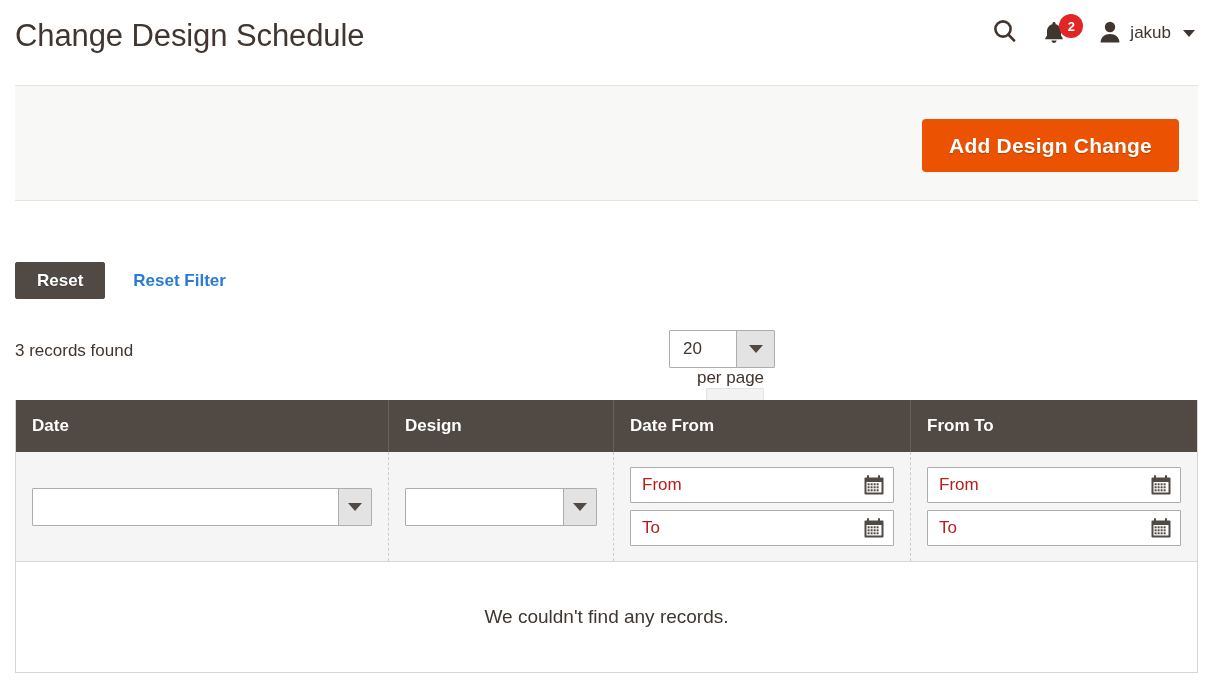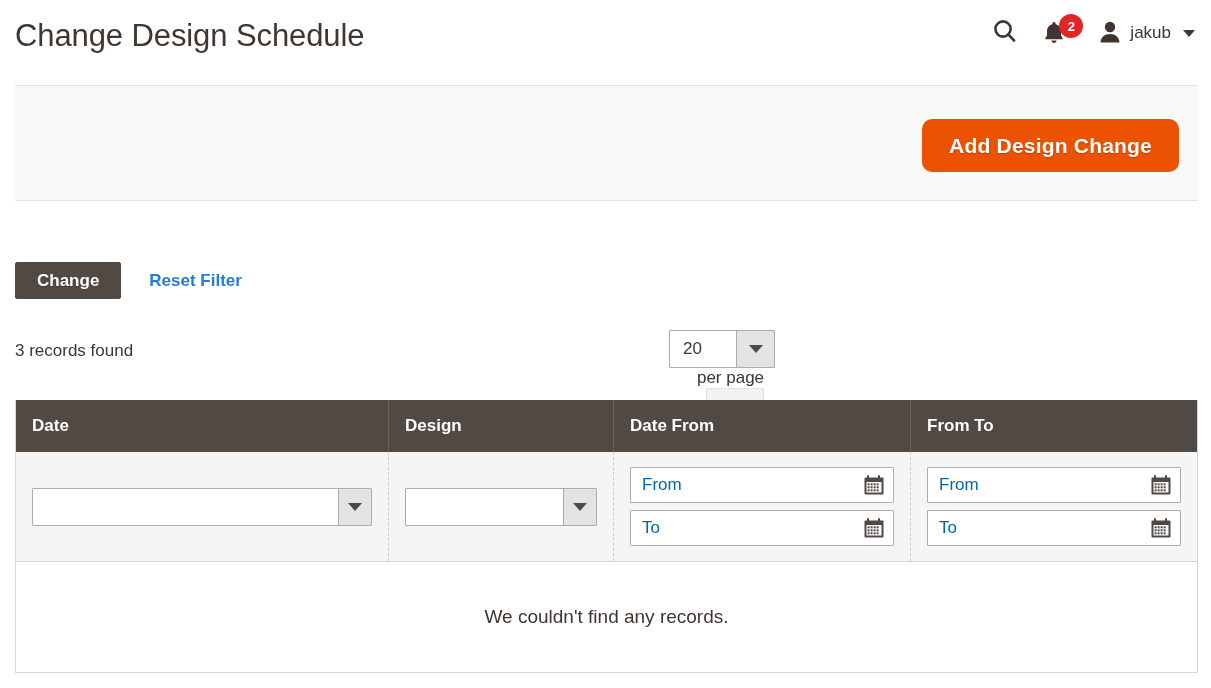--- a/index.html
+++ b/index.html
@@ -61,21 +61,21 @@
   .page-actions {
     position: absolute; left: 15px; top: 85px; width: 1183px; height: 116px;
     background: #f8f8f7;
     border-top: 1px solid #e3e3e3;
     border-bottom: 1px solid #e3e3e3;
   }
   .add-btn {
     position: absolute; right: 19px; top: 33px;
     height: 53px; padding: 0 27px;
     background: #eb5202; color: #ffffff;
-    border: 0; border-radius: 10px; cursor: pointer;
+    border: 0; border-radius: 4px; cursor: pointer;
     font-size: 21px; font-weight: 700;
     font-family: "Liberation Sans", sans-serif;
     letter-spacing: 0.2px;
     text-shadow: 0 1px 1px rgba(0,0,0,0.22);
   }
 
   
   .filter-actions {
     position: absolute; left: 15px; top: 262px;
     display: flex; align-items: center; gap: 28px;
@@ -168,21 +168,21 @@
     width: 33px; background: #e3e3e3; border-left: 1px solid #adadad;
     display: flex; align-items: center; justify-content: center; cursor: pointer;
   }
 
   .date-field {
     position: relative; height: 36px; width: 100%;
     border: 1px solid #adadad; border-radius: 1px; background: #ffffff;
     display: flex; align-items: center;
   }
   .date-field .ph {
-    padding-left: 11px; font-size: 17px; color: #0369a1;
+    padding-left: 11px; font-size: 17px; color: #b91c1c;
   }
   .cal-icon {
     position: absolute; right: 8px; top: 50%; transform: translateY(-50%);
     width: 22px; height: 21px; cursor: pointer;
   }
 
   .grid-empty {
     height: 110px; background: #ffffff;
     display: flex; align-items: center; justify-content: center;
     font-size: 19px; color: #41362f;
@@ -231,21 +231,21 @@
       </button>
 
     </div>
   </div>
 
   <div class="page-actions">
     <button class="add-btn">Add Design Change</button>
   </div>
 
   <div class="filter-actions">
-    <button class="search-submit">Change</button>
+    <button class="search-submit">Reset</button>
     <a class="reset-link">Reset Filter</a>
   </div>
 
   <div class="records-row">
     <div class="records-count">3 records found</div>
 
     <div class="pager">
       <div class="limit-select">
         <div class="limit-value">20</div>
         <div class="limit-arrow">

